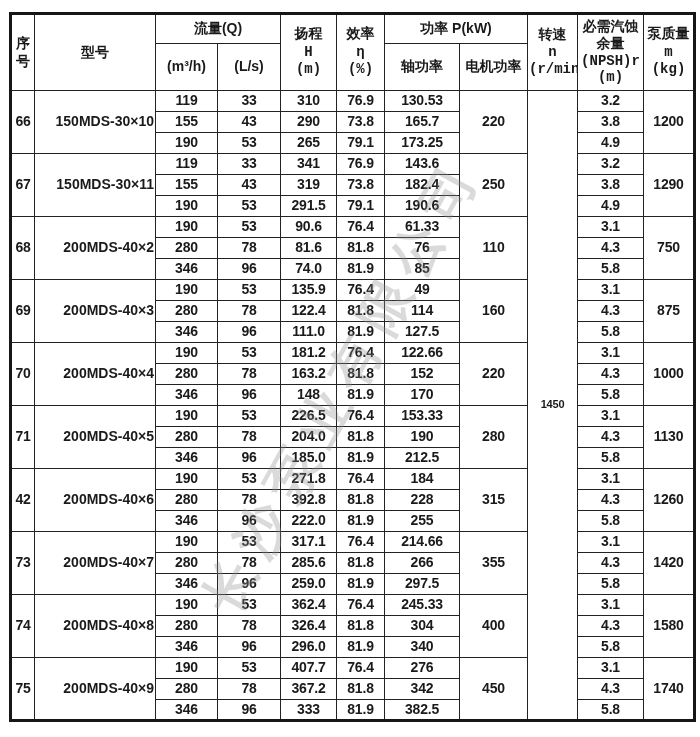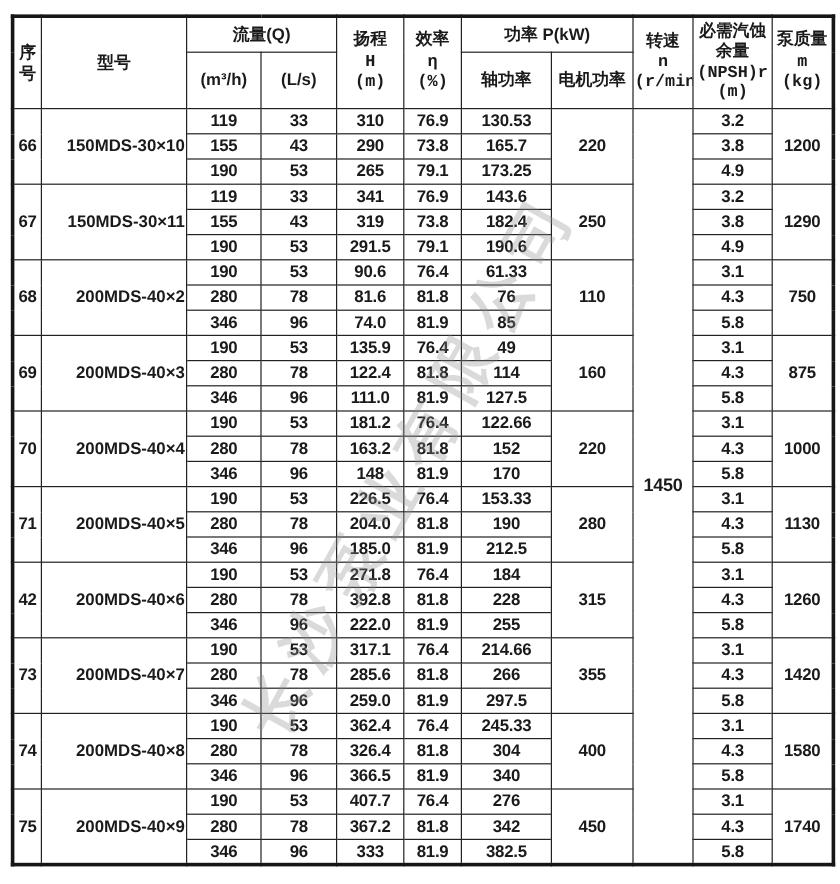--- a/index.html
+++ b/index.html
@@ -21,21 +21,21 @@
     font-weight:bold;font-size:14px;letter-spacing:-0.2px;
     line-height:1.25;
   }
   .spec thead th{font-size:14px;letter-spacing:0;}
   .spec thead tr.h1{height:30px;}
   .spec thead tr.h2{height:47px;}
   .spec tbody tr{height:21px;}
   .pre{white-space:pre-line;font-family:Liberation Mono, monospace;}
   th.small{font-size:13px;line-height:1.2;letter-spacing:-0.3px;}
   td.model{letter-spacing:0;text-align:right;}
-  td.speed{font-size:15px;}
+  td.speed{font-size:11px;}
   .watermark{
     position:absolute;left:55px;top:352px;width:570px;height:64px;
     transform:rotate(-61deg);transform-origin:center center;
     font-size:52px;font-weight:bold;letter-spacing:12px;
     color:#8f8f8f;opacity:0.32;white-space:nowrap;text-align:center;
     pointer-events:none;z-index:3;
     font-family:"DejaVu Sans",sans-serif;
   }
 </style>
 </head>
@@ -329,21 +329,21 @@
         <td>280</td>
         <td>78</td>
         <td>326.4</td>
         <td>81.8</td>
         <td>304</td>
         <td>4.3</td>
       </tr>
       <tr>
         <td>346</td>
         <td>96</td>
-        <td>366.5</td>
+        <td>296.0</td>
         <td>81.9</td>
         <td>340</td>
         <td>5.8</td>
       </tr>
       <tr>
         <td rowspan="3">75</td>
         <td rowspan="3" class="model">200MDS-40×9</td>
         <td>190</td>
         <td>53</td>
         <td>407.7</td>

